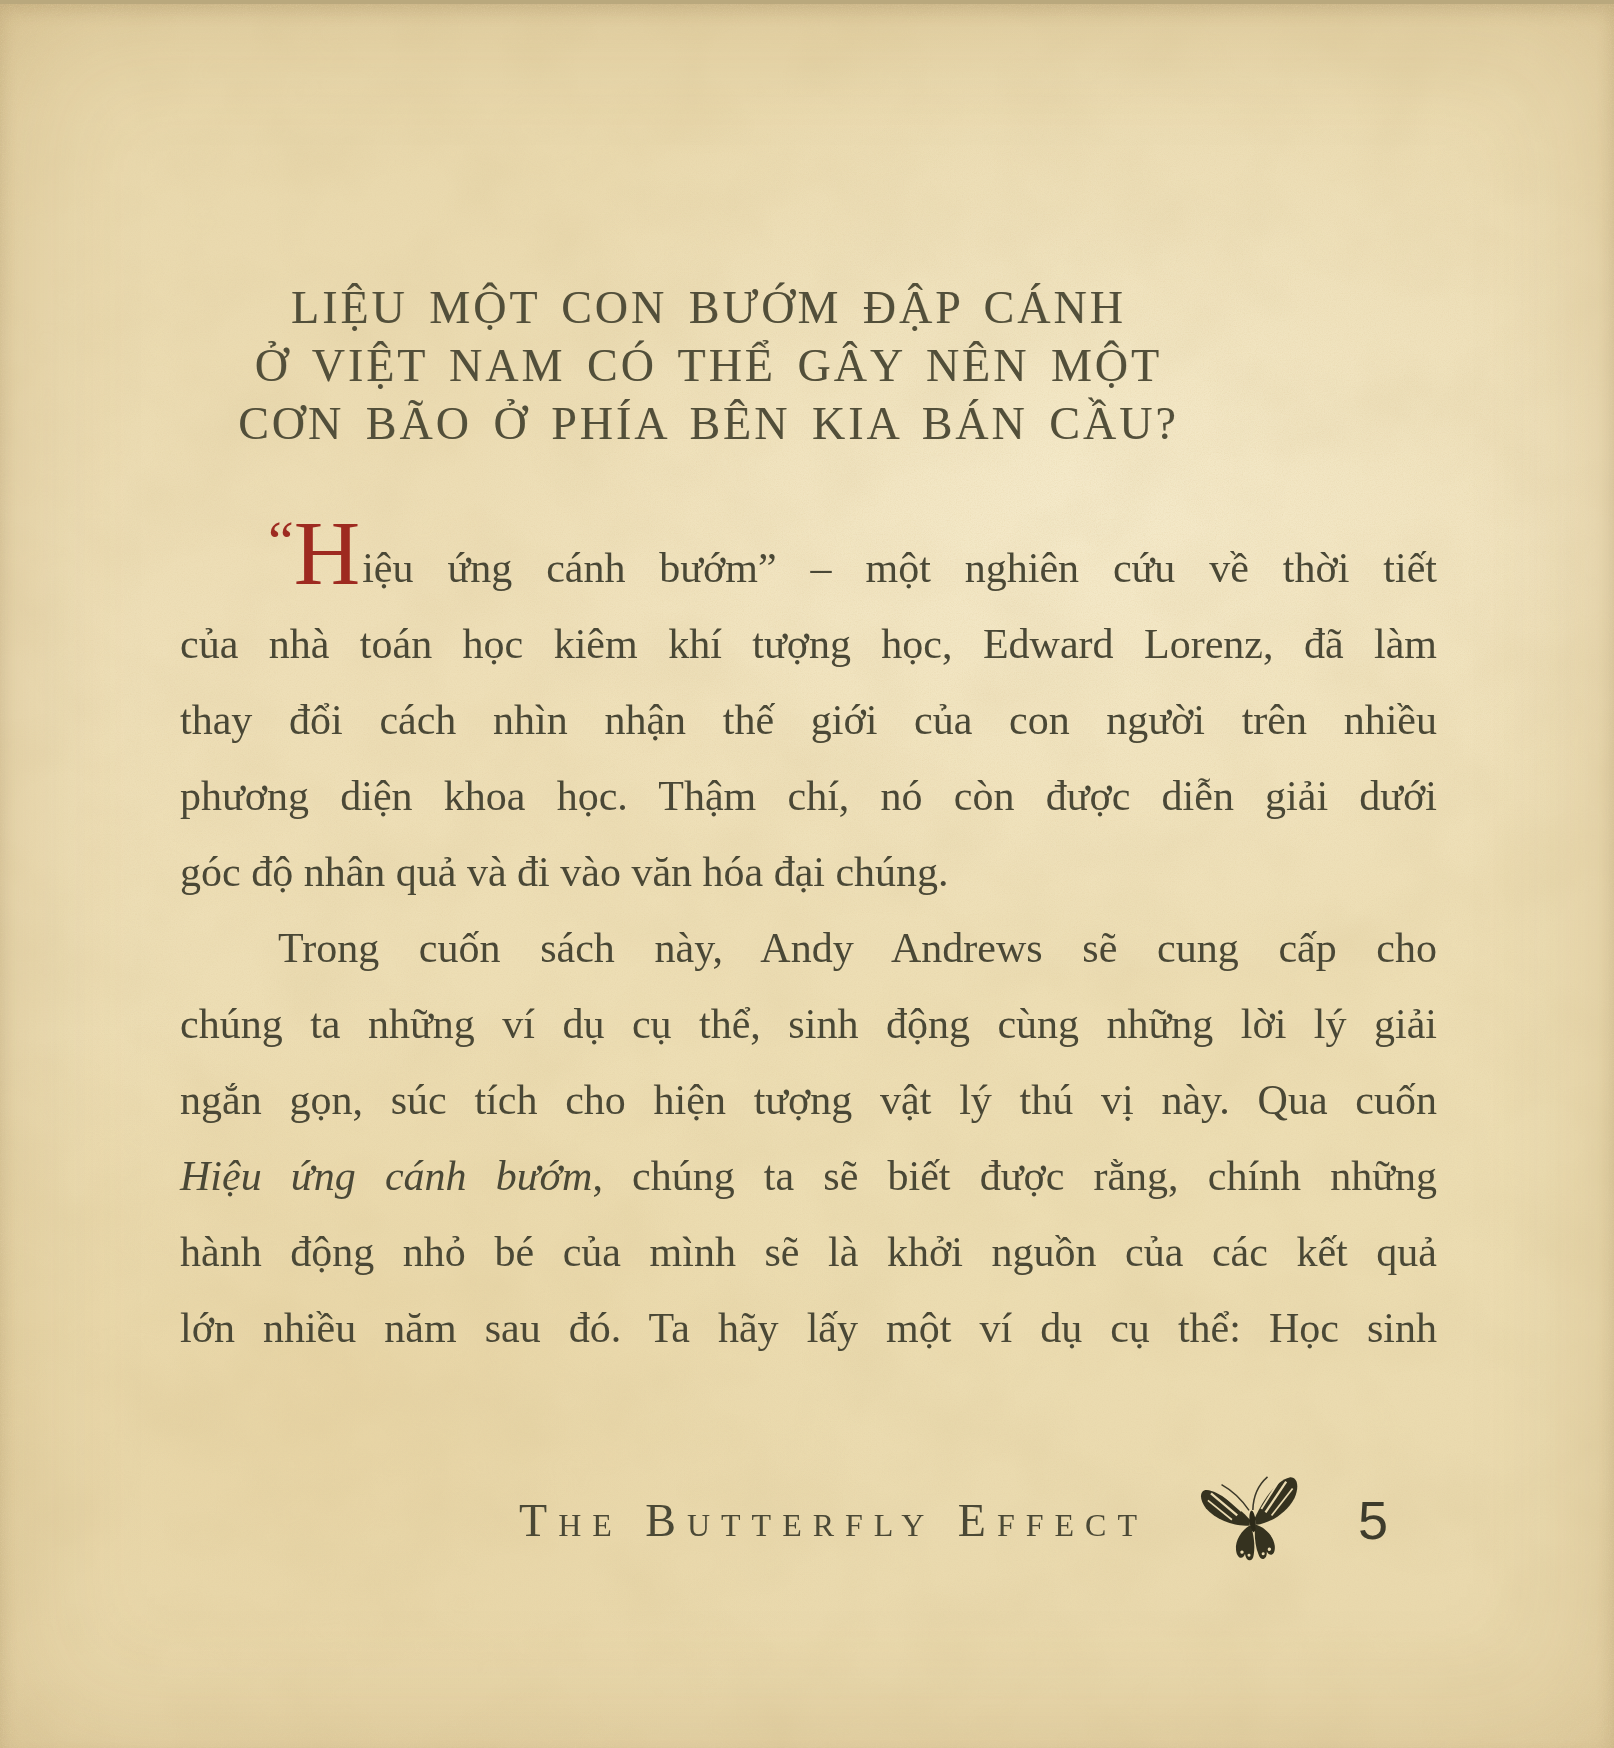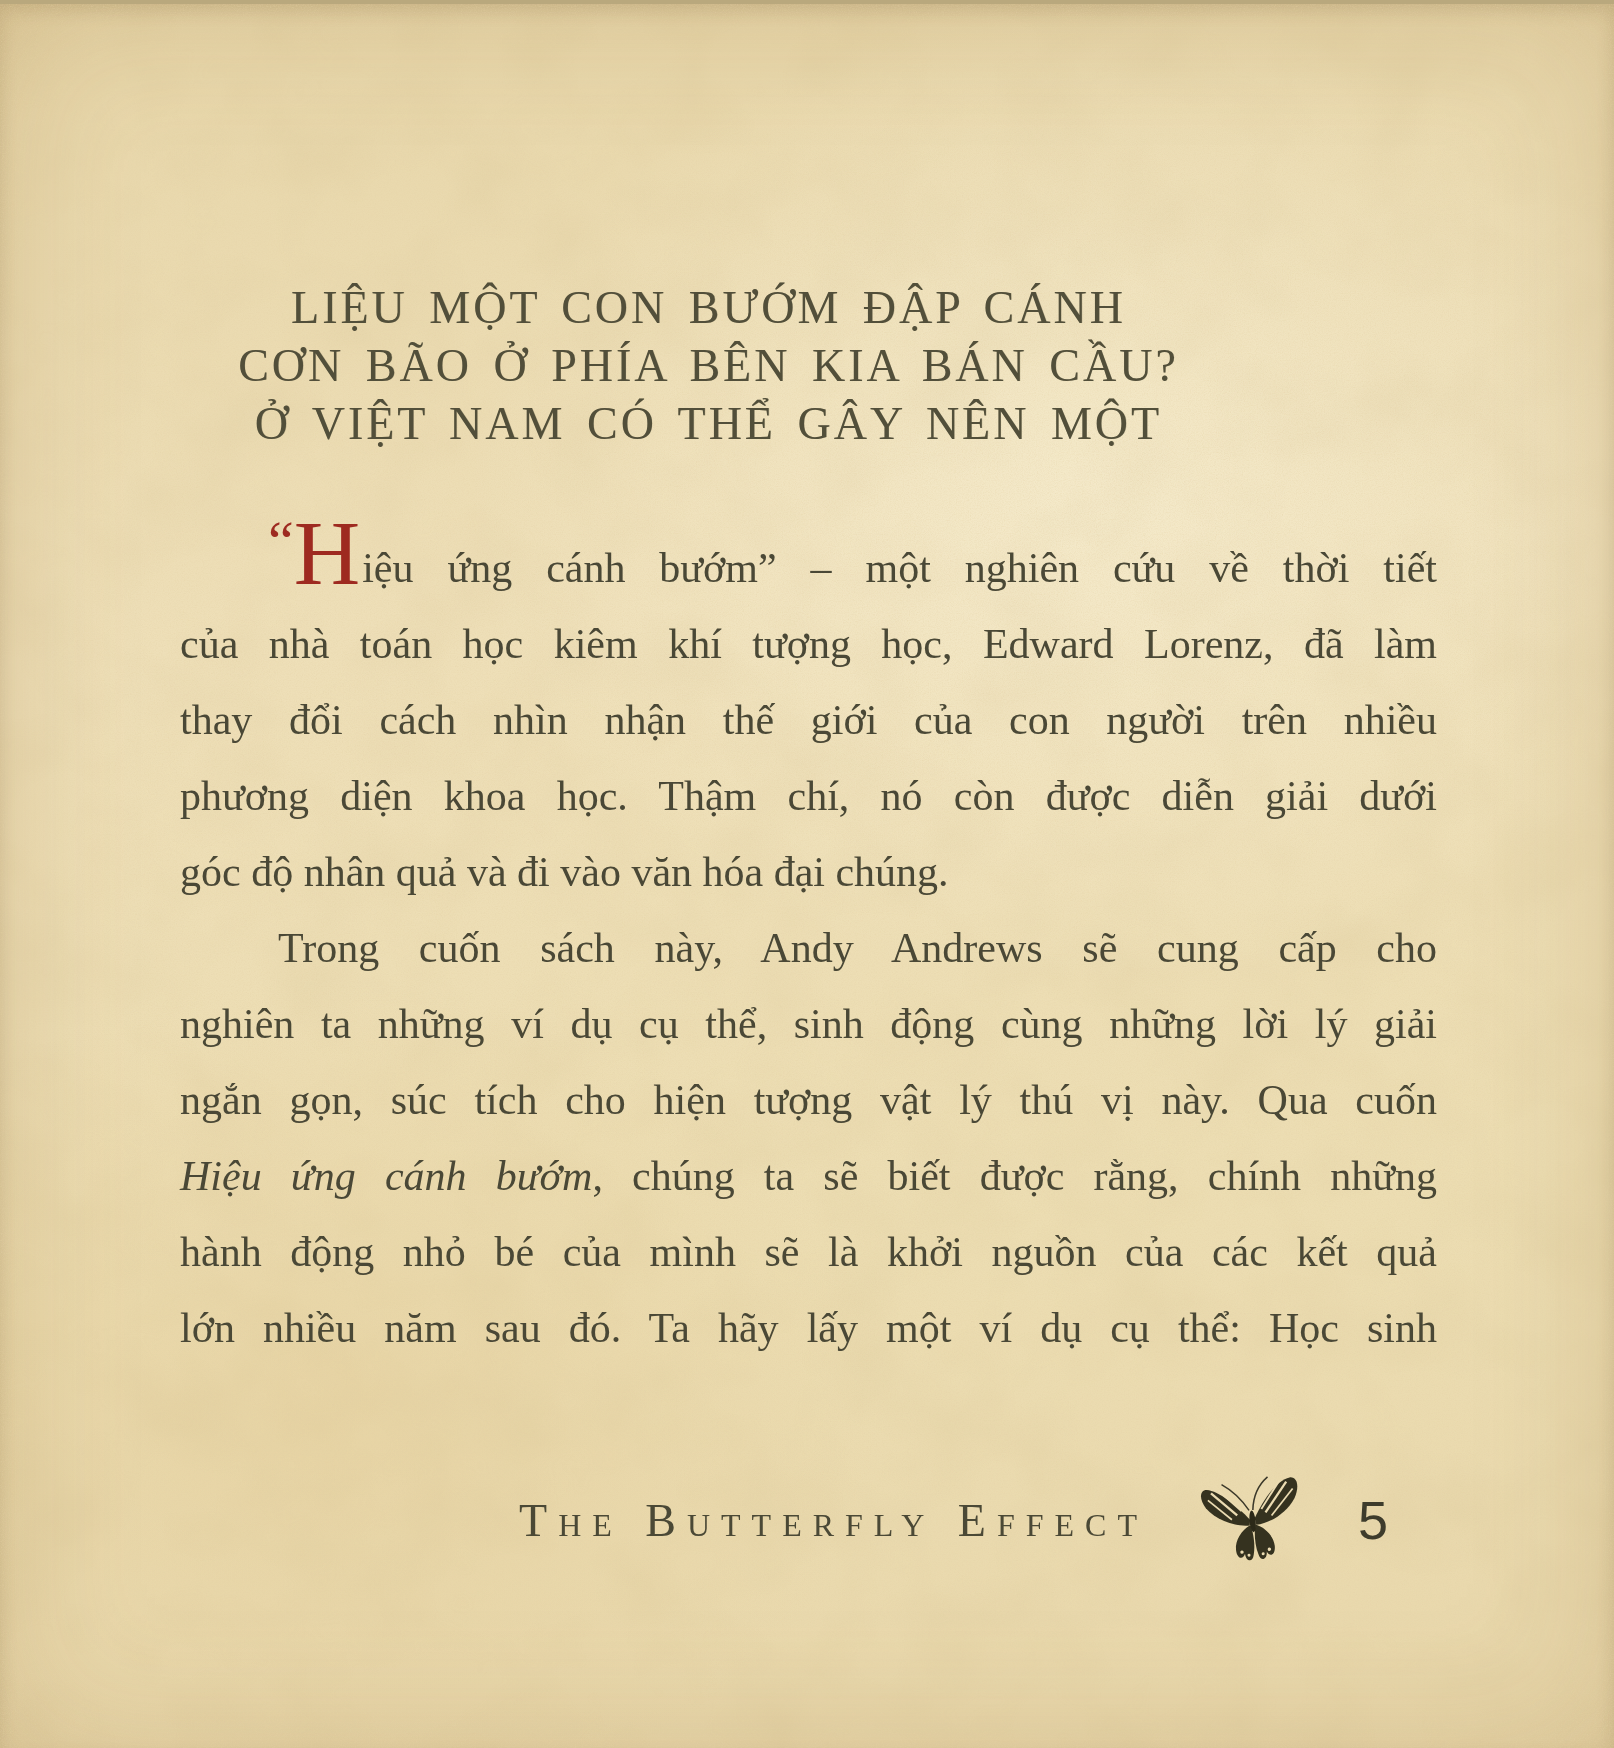--- a/index.html
+++ b/index.html
@@ -118,35 +118,35 @@
       <feColorMatrix in="b" type="matrix" values="0 0 0 0 0.58  0 0 0 0 0.45  0 0 0 0 0.22  0.55 0.55 0.55 0 -0.72"></feColorMatrix>
     </filter>
     <rect width="100%" height="100%" filter="url(#grainFine)" opacity="0.55"></rect>
     <rect width="100%" height="100%" filter="url(#grainBlotch)" opacity="0.22"></rect>
   </svg>
 
   <div class="content">
 
     <h1 class="heading">
       <div>LIỆU MỘT CON BƯỚM ĐẬP CÁNH</div>
+      <div>Ở VIỆT NAM CÓ THỂ GÂY NÊN MỘT</div>
       <div>CƠN BÃO Ở PHÍA BÊN KIA BÁN CẦU?</div>
-      <div>Ở VIỆT NAM CÓ THỂ GÂY NÊN MỘT</div>
     </h1>
 
     <div class="para p1">
       <div class="line jl indent1"><span class="oq">“</span><span class="dropcap">H</span><span>iệu ứng cánh bướm” – một nghiên cứu về thời tiết</span></div>
       <div class="line jl">của nhà toán học kiêm khí tượng học, Edward Lorenz, đã làm</div>
       <div class="line jl">thay đổi cách nhìn nhận thế giới của con người trên nhiều</div>
       <div class="line jl">phương diện khoa học. Thậm chí, nó còn được diễn giải dưới</div>
       <div class="line">góc độ nhân quả và đi vào văn hóa đại chúng.</div>
     </div>
 
     <div class="para p2">
       <div class="line jl indent2">Trong cuốn sách này, Andy Andrews sẽ cung cấp cho</div>
-      <div class="line jl">nghiên ta những ví dụ cụ thể, sinh động cùng những lời lý giải</div>
+      <div class="line jl">chúng ta những ví dụ cụ thể, sinh động cùng những lời lý giải</div>
       <div class="line jl">ngắn gọn, súc tích cho hiện tượng vật lý thú vị này. Qua cuốn</div>
       <div class="line jl"><span class="it">Hiệu ứng cánh bướm</span><span>, chúng ta sẽ biết được rằng, chính những</span></div>
       <div class="line jl">hành động nhỏ bé của mình sẽ là khởi nguồn của các kết quả</div>
       <div class="line jl">lớn nhiều năm sau đó. Ta hãy lấy một ví dụ cụ thể: Học sinh</div>
     </div>
 
   </div>
 
   <div class="footer">
     <span class="ftitle">The Butterfly Effect</span>

